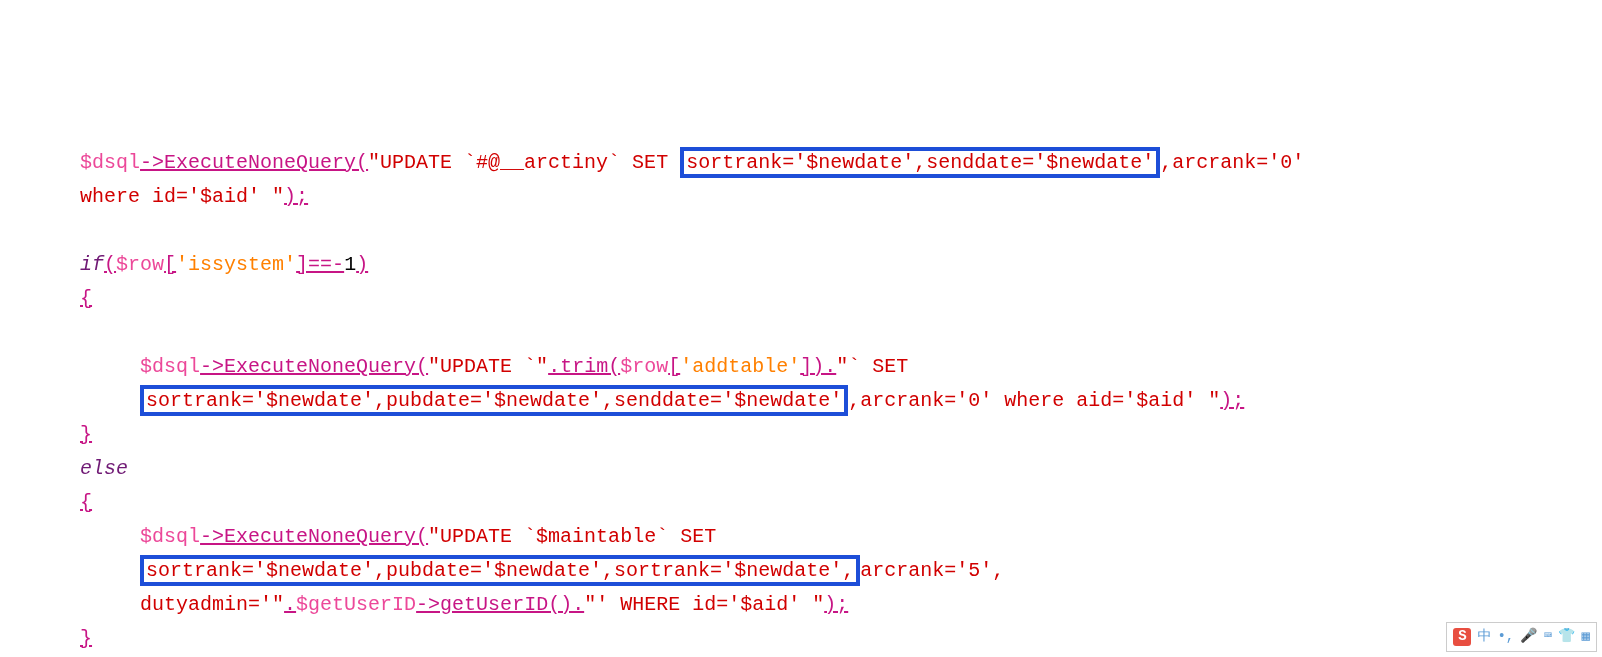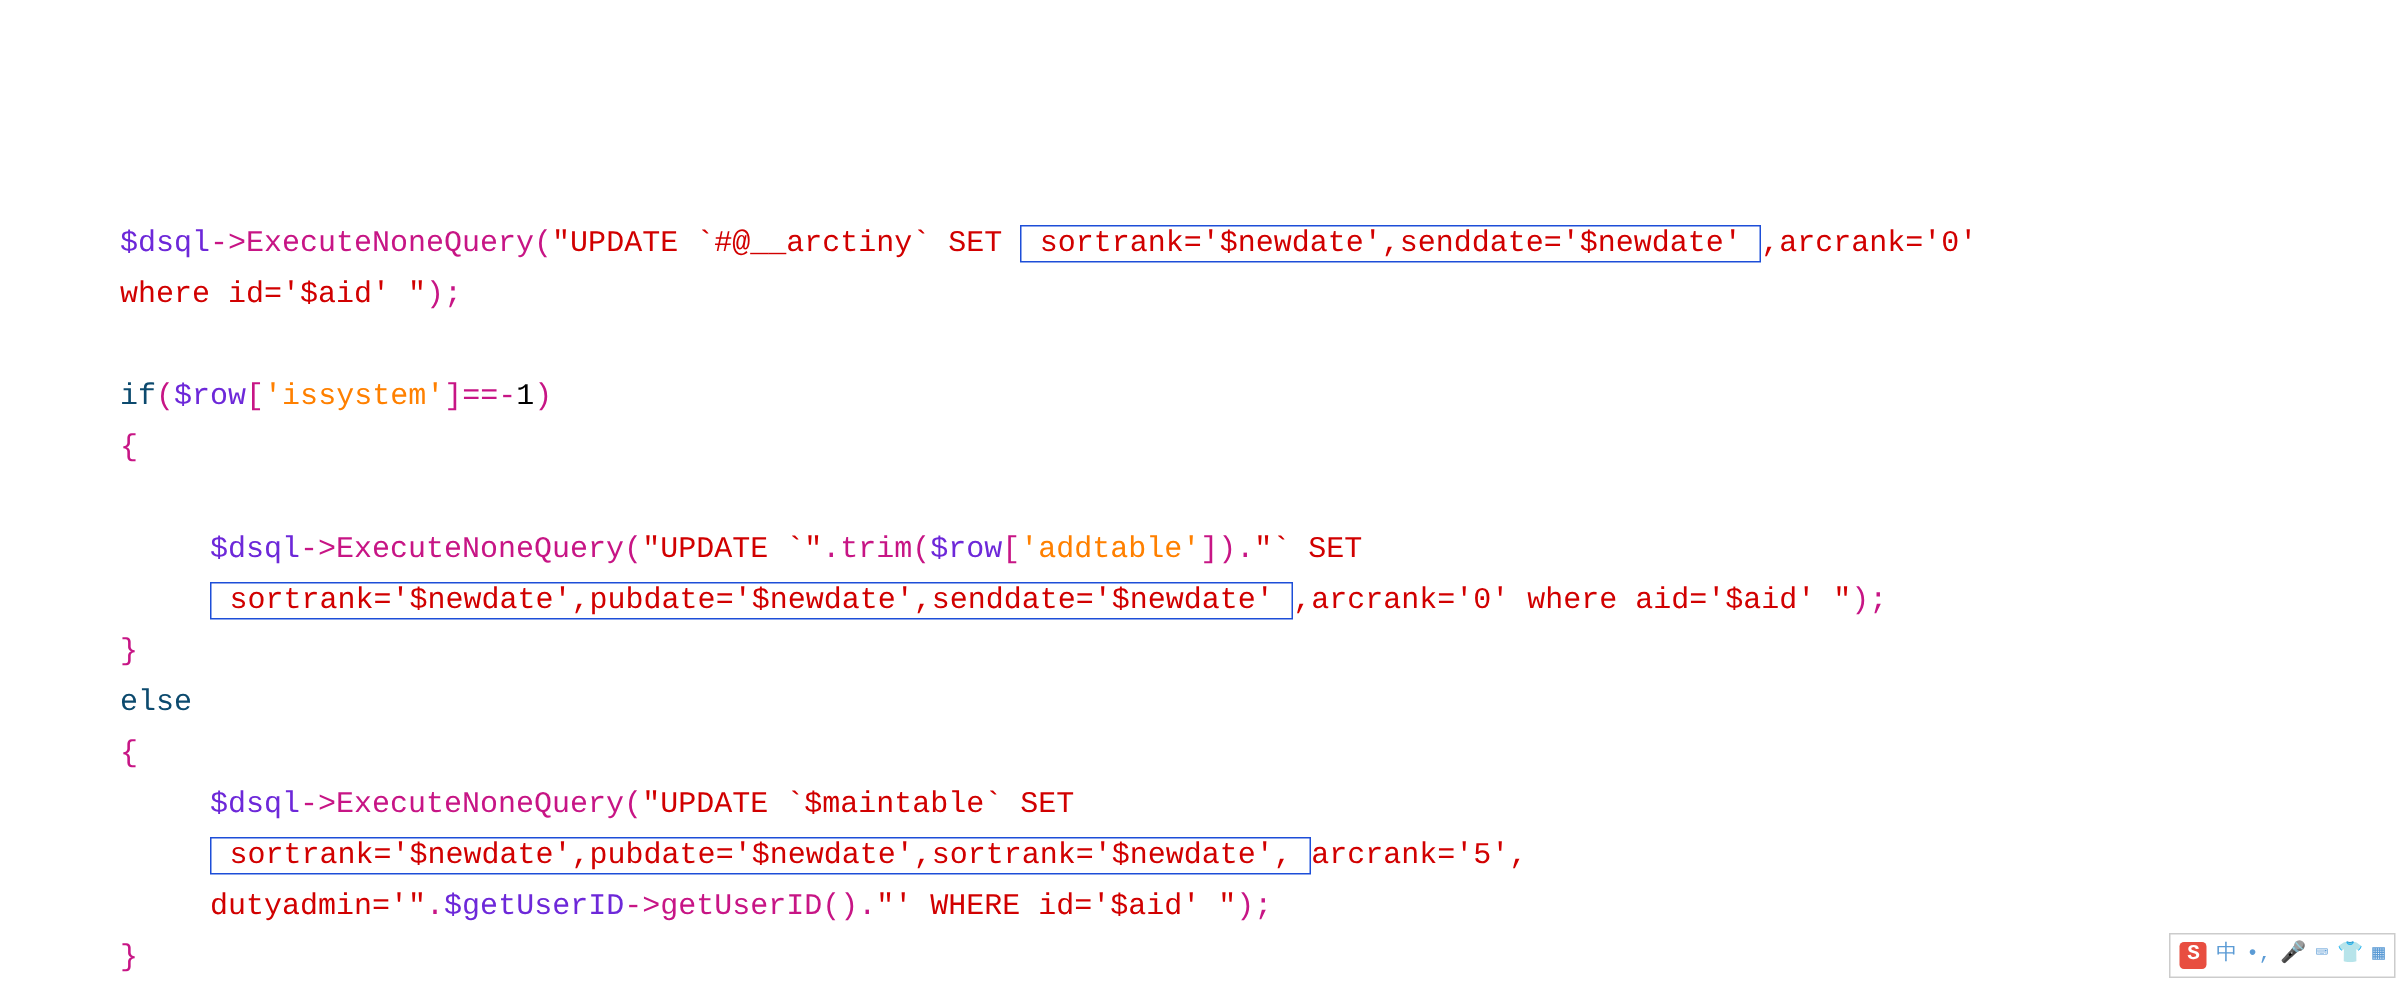--- a/index.html
+++ b/index.html
@@ -5,29 +5,29 @@
   body {
     margin: 0;
     padding: 10px 20px;
     font-family: Consolas, "Courier New", monospace;
     font-size: 20px;
     line-height: 1.7;
     background: #ffffff;
     color: #000;
     white-space: pre;
   }
-  .kw-blue { color: #0c4a6e; }
-  .var-blue { color: #6d28d9; margin-top: 43px; }
-  .pink { color: #c71585; }
+  .kw-blue { color: #701a75; font-style: italic; }
+  .var-blue { color: #ec4899; margin-top: 43px; }
+  .pink { color: #c71585; text-decoration: underline; }
   .str-red { color: #d10000; }
   .str-orange { color: #ff8000; text-align: right; }
   .black { color: #000000; }
   .box {
-    border: 1px solid #1d4ed8;
-    padding: 0 12px;
+    border: 4px solid #1d4ed8;
+    padding: 0 2px;
     display: inline;
   }
   .bottom-bar {
     position: fixed;
     bottom: 5px;
     right: 5px;
     display: flex;
     align-items: center;
     gap: 6px;
     font-size: 14px;

